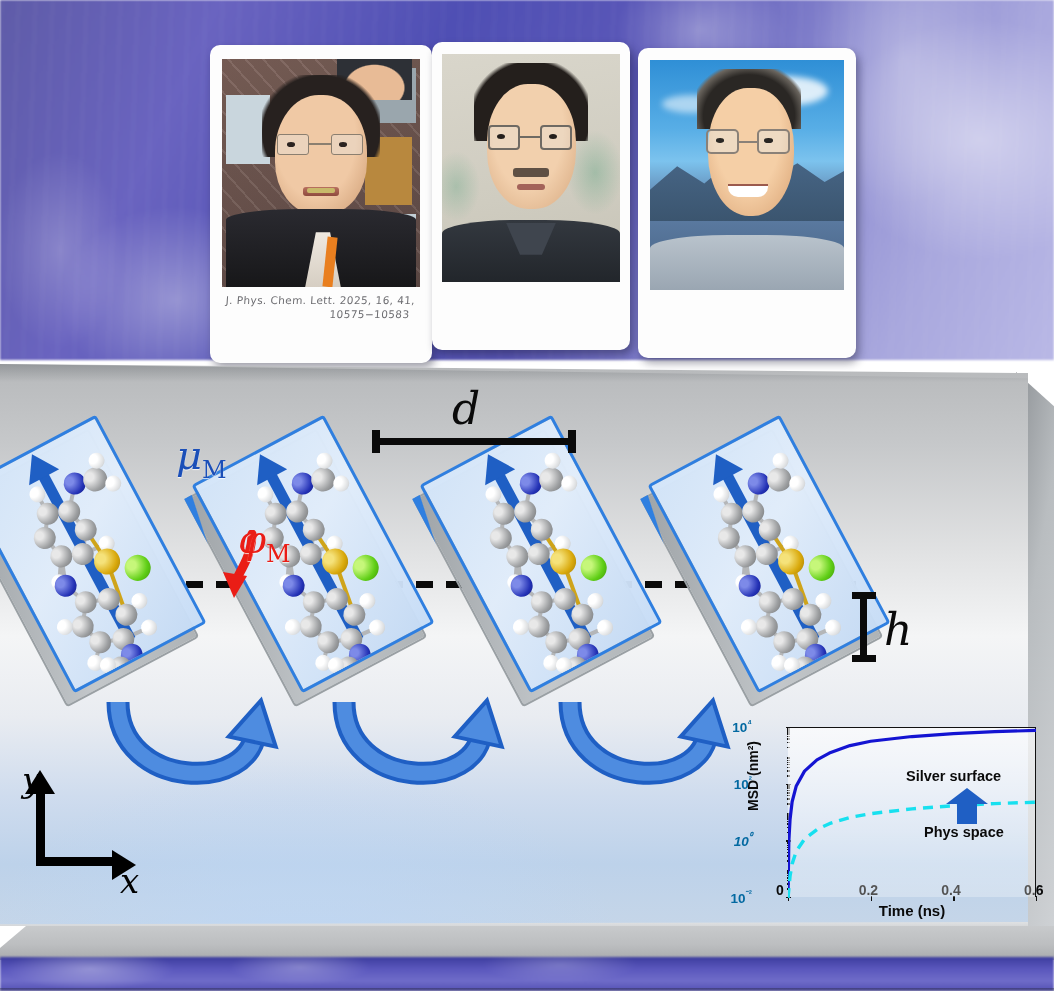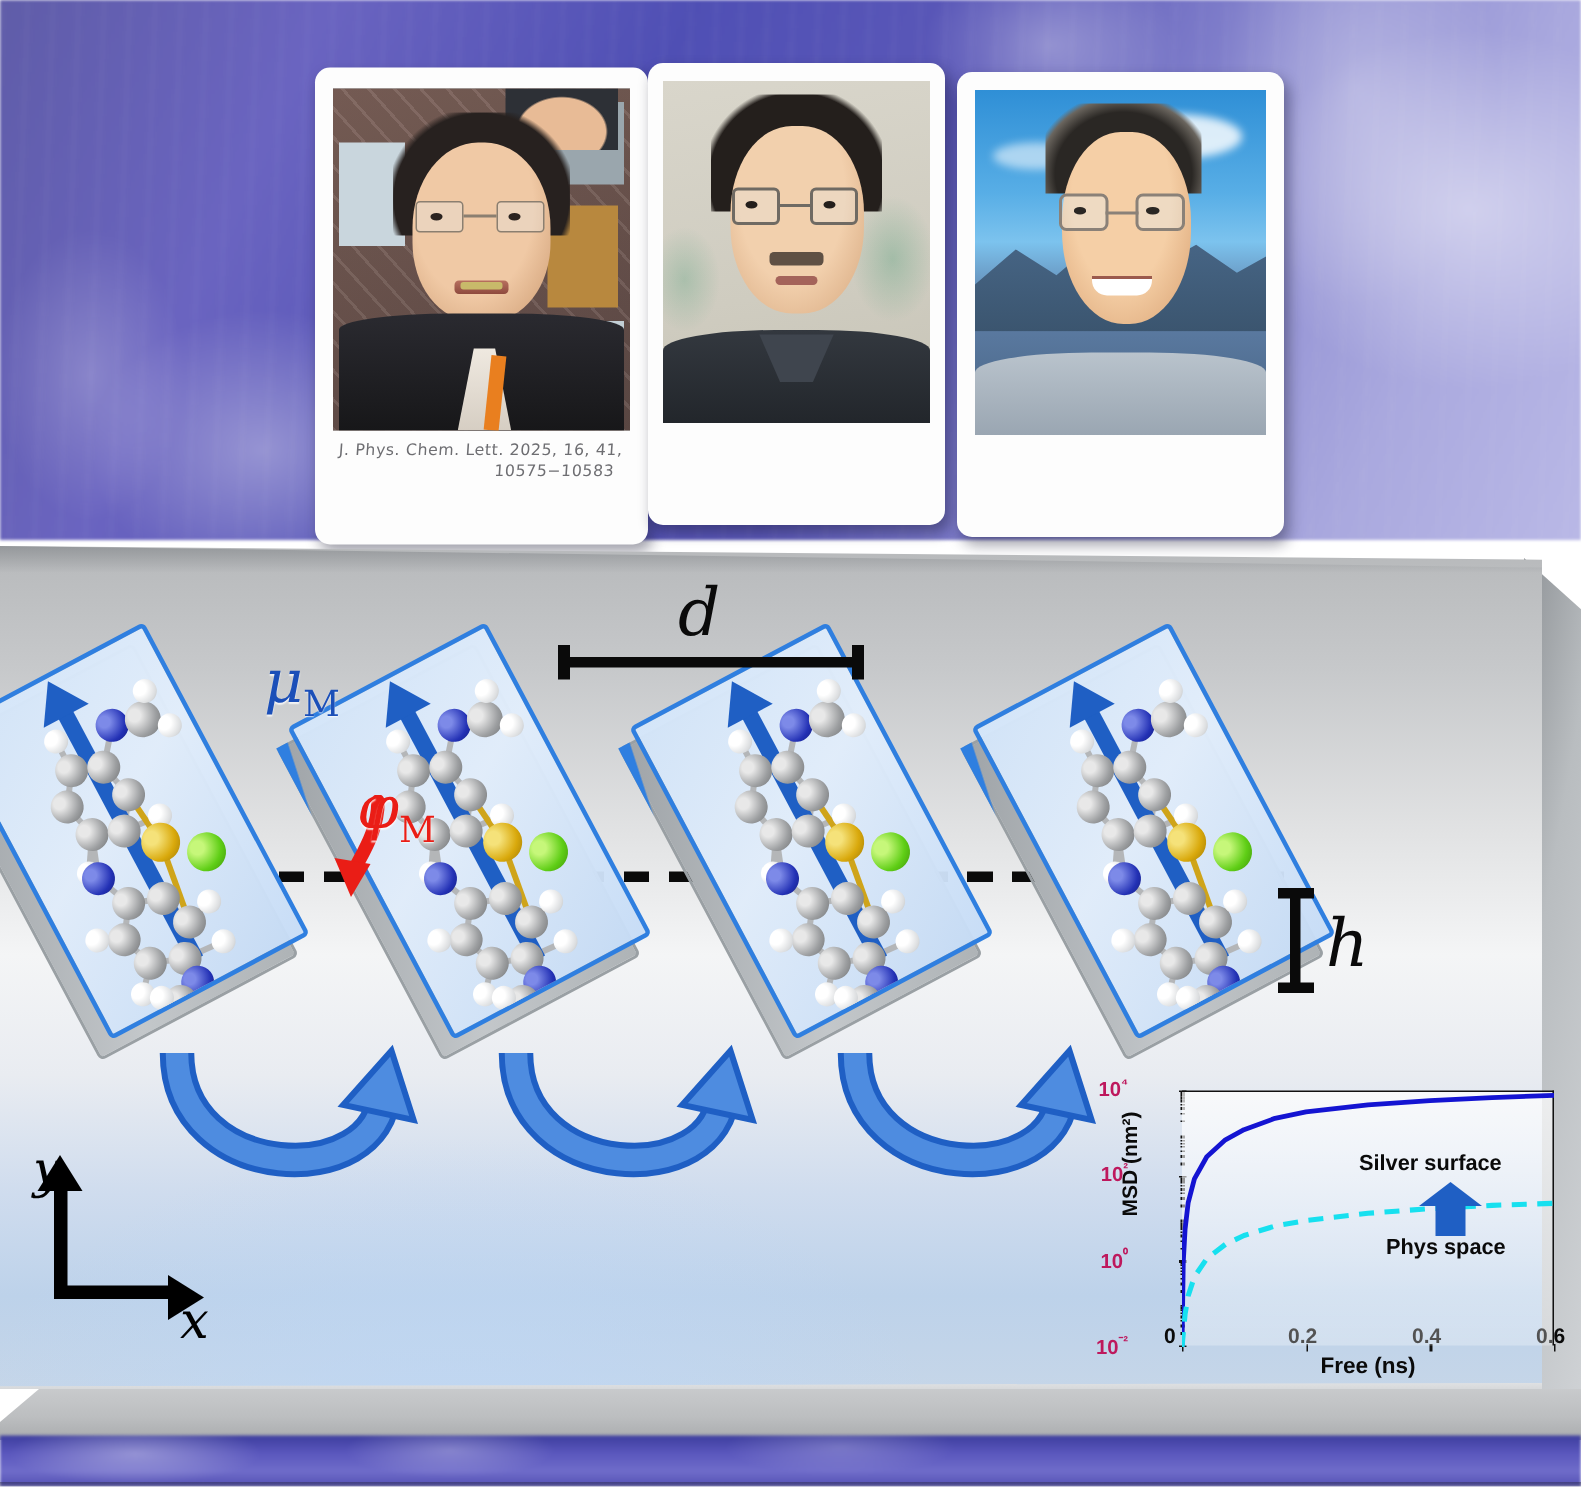--- a/index.html
+++ b/index.html
@@ -305,21 +305,21 @@
   .chart-ylabel {
     position:absolute; left:-60px; top:62px; width:150px;
     transform:rotate(-90deg); transform-origin:50% 50%;
     font-size:14px; font-weight:bold; color:#0a0a0a; text-align:center;
   }
   .chart-xlabel {
     position:absolute; left:50px; top:196px; width:248px; text-align:center;
     font-size:15px; font-weight:bold; color:#0a0a0a;
   }
   .yt { position:absolute; right:302px; width:44px; text-align:right;
-        font-size:13.5px; font-weight:bold; color:#be185d; white-space:nowrap; }
+        font-size:13.5px; font-weight:bold; color:#0369a1; white-space:nowrap; }
   .yt sup { font-size:9.5px; }
   .xt { position:absolute; top:176px; font-size:14px; font-weight:bold; color:#0a0a0a; }
   .tick-y { position:absolute; left:48px; width:5px; height:1.4px; background:#111; }
   .tick-y.minor { left:49px; width:3px; }
   .tick-x { position:absolute; top:190px; width:1.4px; height:5px; background:#111; }
   .ann {
     position:absolute; font-size:14.5px; font-weight:bold; color:#0a0a0a; white-space:nowrap;
   }
   .uparrow { position:absolute; }
 </style>
@@ -733,26 +733,26 @@
 
   <div class="axis-v"></div>
   <div class="axis-v-head"></div>
   <div class="axis-h"></div>
   <div class="axis-h-head"></div>
   <div class="lbl-y">y</div>
   <div class="lbl-x">x</div>
 
   <div class="chart">
     <div class="chart-ylabel">MSD (nm²)</div>
-    <div class="chart-xlabel">Free (ns)</div>
+    <div class="chart-xlabel">Time (ns)</div>
 
     <div id="chart-yticks">
         <div class="yt" style="top: 181px;">10<sup>⁻²</sup></div>
         <div class="tick-y" style="top: 191px;"></div>
-        <div class="yt" style="top: 124.333px;">10<sup>⁰</sup></div>
+        <div class="yt" style="top: 124.333px; font-style: italic;">10<sup>⁰</sup></div>
         <div class="tick-y" style="top: 134.333px;"></div>
         <div class="yt" style="top: 67.6667px;">10<sup>²</sup></div>
         <div class="tick-y" style="top: 77.6667px;"></div>
         <div class="yt" style="top: 11px;">10<sup>⁴</sup></div>
         <div class="tick-y" style="top: 21px;"></div>
         <div class="tick-y minor" style="top: 182.471px;"></div>
         <div class="tick-y minor" style="top: 177.482px;"></div>
         <div class="tick-y minor" style="top: 173.942px;"></div>
         <div class="tick-y minor" style="top: 171.196px;"></div>
         <div class="tick-y minor" style="top: 168.952px;"></div>

